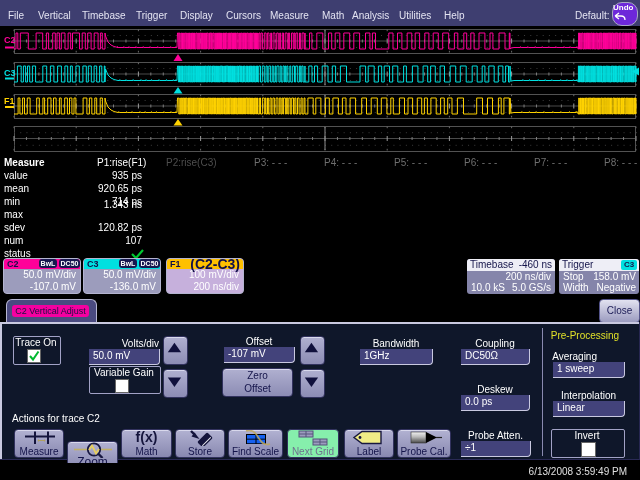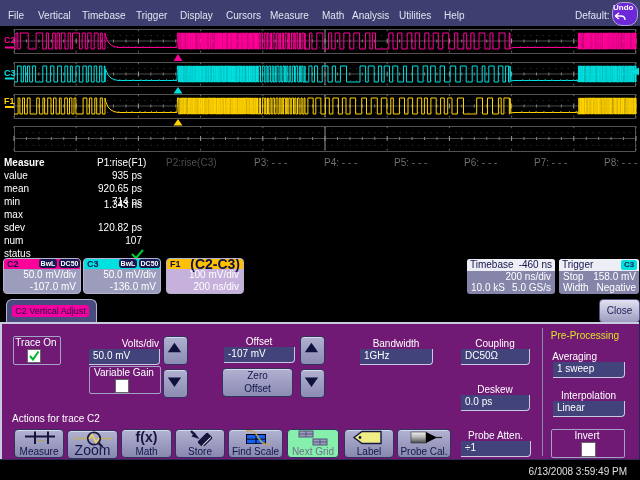--- a/index.html
+++ b/index.html
@@ -1215,21 +1215,21 @@
     </div>
     <div style="position:absolute;left:4px;top:12px">Stop</div>
     <div style="position:absolute;right:3px;top:12px">158.0 mV</div>
     <div style="position:absolute;left:4px;top:23px">Width</div>
     <div style="position:absolute;right:3px;top:23px">Negative</div>
   </div>
 <div style="position:absolute;left:0;top:296px;width:640px;height:167px;background:#000;font-size:10px">
     <div style="position:absolute;left:6px;top:3px;width:89px;height:24px;background:#4a4a80;border:1px solid #b7b7d2;border-bottom:none;border-radius:6px 6px 0 0"></div>
     <div style="position:absolute;left:12px;top:9px;width:77px;height:12px;background:#f400a0;border-radius:3px;color:#1a1040;text-align:center;line-height:12px;font-size:9px">C2 Vertical Adjust</div>
     <div style="position:absolute;left:599px;top:3px;width:39px;height:22px;background:linear-gradient(#e2e2f0,#9c9cc0);border:1px solid #54548a;border-radius:4px;color:#20205a;text-align:center;line-height:22px">Close</div>
-    <div style="position:absolute;left:0;top:26px;width:640px;height:138px;background:#701a75;border-bottom:1px solid #2a2a55;box-sizing:border-box">
+    <div style="position:absolute;left:0;top:26px;width:640px;height:138px;background:#0f172a;border-bottom:1px solid #2a2a55;box-sizing:border-box">
       <div style="position:absolute;left:0;top:0;width:640px;height:2px;background:#c9c9e0"></div>
       <div style="position:absolute;left:0;top:0;width:2px;height:137px;background:#c9c9e0"></div>
       <div style="position:absolute;right:0;top:0;width:1px;height:138px;background:#262650"></div>
       <div style="position:absolute;left:13px;top:14px;width:46px;height:27px;border:1px solid #a2a2c6;border-radius:2px"></div>
       <div style="position:absolute;left:13px;top:15px;width:46px;text-align:center;color:#fff">Trace On</div>
       <div style="position:absolute;left:27px;top:27px;width:12px;height:12px;background:#fff;border:1px solid #666"><svg width="12" height="12">
           <path d="M2 6 L5 9.5 L10.5 1.5" fill="none" stroke="#00b830" stroke-width="2"></path>
         </svg></div>
       <div style="position:absolute;left:89px;top:16px;width:70px;text-align:right;color:#fff">Volts/div</div>
       <div style="position:absolute;left:89px;top:27px;width:70px;height:15px;background:#43437b;border-bottom:1px solid #c9c9e0;border-right:1px solid #c9c9e0;border-radius:0 0 4px 0">
@@ -1297,21 +1297,21 @@
   </div>
 <div style="position:absolute;left:14px;top:429px;width:48px;height:27px;background:linear-gradient(#b2b2d2,#8888b0);box-shadow:inset 0 1px 0 #d8d8ec;border:1px solid #32325e;border-radius:4px;font-size:10px;color:#14144a;text-align:center">
     <div style="position:absolute;left:0;top:0;width:100%;height:16px"><svg width="40" height="15" viewBox="0 0 40 15">
         <line x1="6" y1="6.5" x2="36" y2="6.5" stroke="#14143c" stroke-width="2"></line>
         <line x1="16" y1="1.5" x2="16" y2="14" stroke="#14143c" stroke-width="2"></line>
         <line x1="29" y1="1.5" x2="29" y2="14" stroke="#14143c" stroke-width="2"></line>
         <path d="M18.5 10.5 L20 9 L20 10 L25 10 L25 9 L26.5 10.5 L25 12 L25 11 L20 11 L20 12 Z" fill="#b0a060"></path>
       </svg></div>
     <div style="position:absolute;left:0;bottom:0;width:100%">Measure</div>
   </div>
-<div style="position:absolute;left:67px;top:430px;width:49px;height:27px;background:linear-gradient(#b2b2d2,#8888b0);box-shadow:inset 0 1px 0 #d8d8ec;border:1px solid #32325e;border-radius:4px;font-size:14px;color:#14144a;text-align:center">
+<div style="position:absolute;left:67px;top:441px;width:49px;height:27px;background:linear-gradient(#b2b2d2,#8888b0);box-shadow:inset 0 1px 0 #d8d8ec;border:1px solid #32325e;border-radius:4px;font-size:12px;color:#14144a;text-align:center">
     <div style="position:absolute;left:0;top:0;width:100%;height:16px"><svg width="44" height="16" viewBox="0 0 44 16">
         <line x1="3" y1="7.5" x2="17" y2="7.5" stroke="#c0b068" stroke-width="1.6"></line>
         <line x1="29" y1="7.5" x2="41" y2="7.5" stroke="#c0b068" stroke-width="1.6"></line>
         <circle cx="23" cy="7.5" r="6.2" fill="none" stroke="#181840" stroke-width="1.8"></circle>
         <path d="M18 8 L21 3.5 L25 11.5 L28 7" fill="none" stroke="#e8d060" stroke-width="1.8"></path>
         <line x1="27.5" y1="12" x2="31.5" y2="16" stroke="#181840" stroke-width="2.4"></line>
       </svg></div>
     <div style="position:absolute;left:0;bottom:0;width:100%">Zoom</div>
   </div>
 <div style="position:absolute;left:121px;top:429px;width:49px;height:27px;background:linear-gradient(#b2b2d2,#8888b0);box-shadow:inset 0 1px 0 #d8d8ec;border:1px solid #32325e;border-radius:4px;font-size:10px;color:#14144a;text-align:center">

